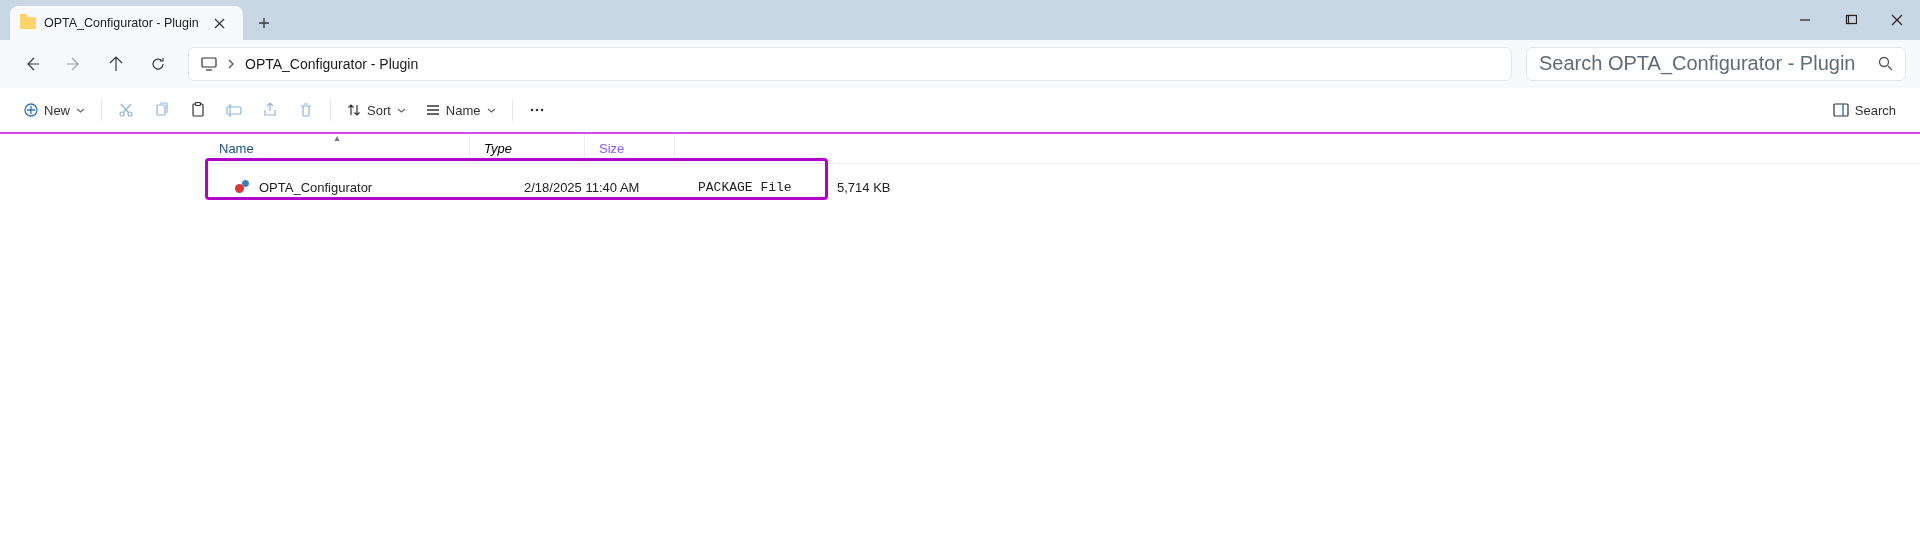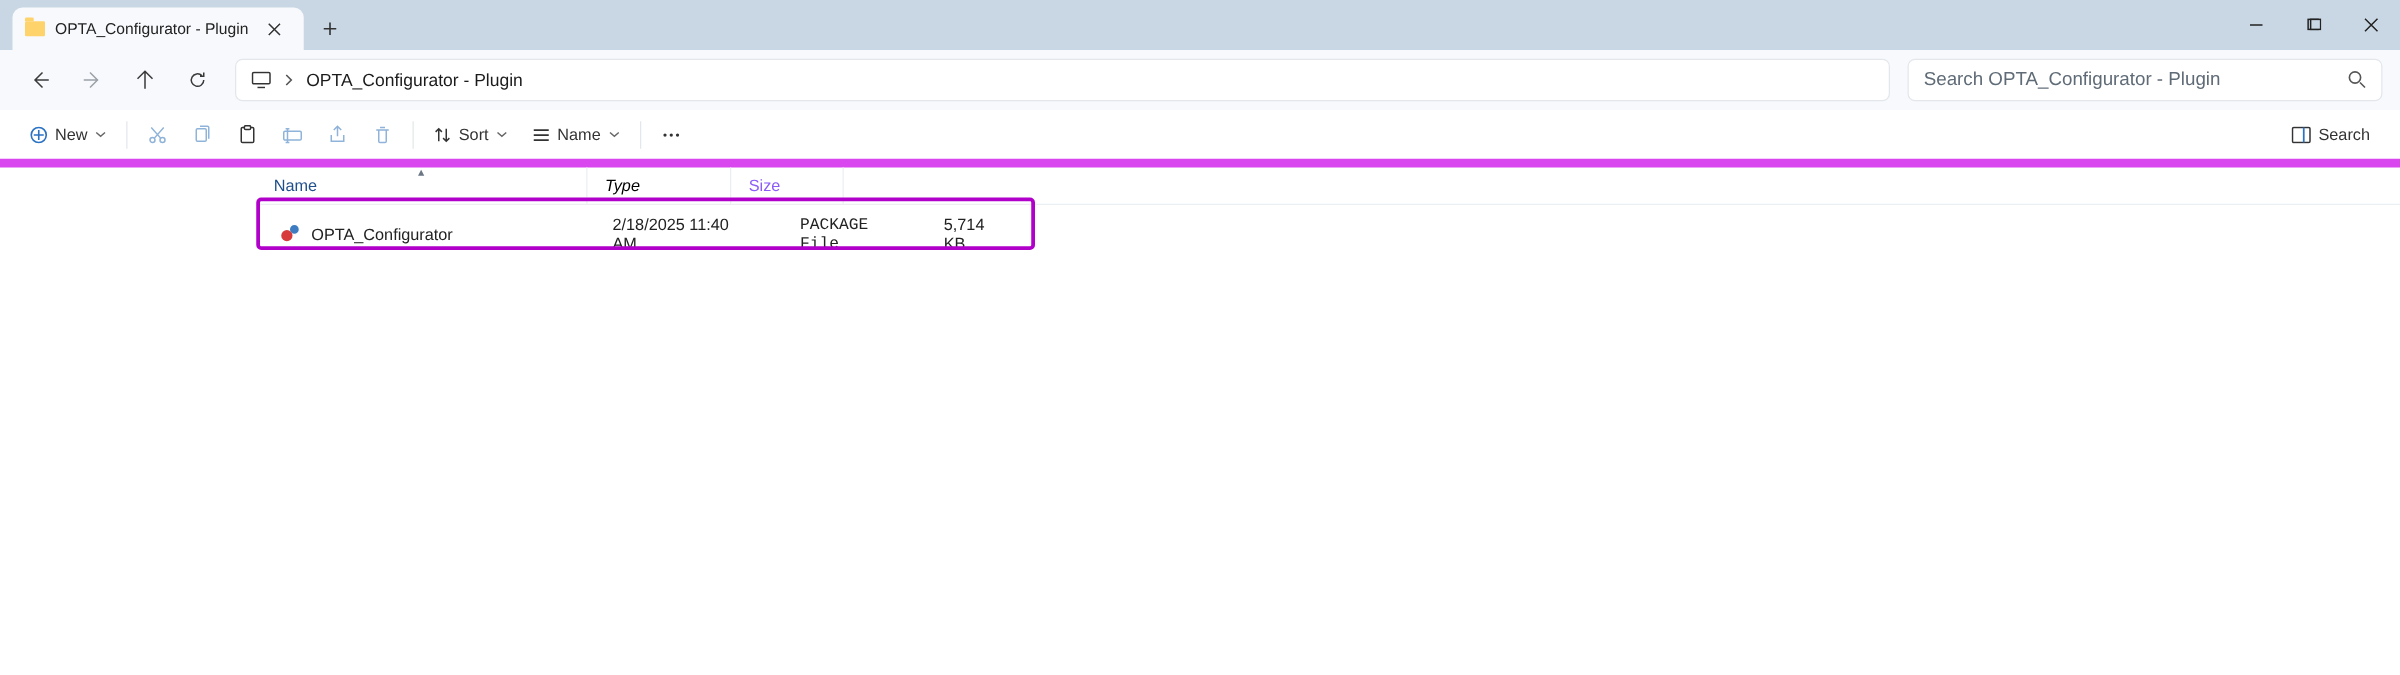--- a/index.html
+++ b/index.html
@@ -22,25 +22,25 @@
   .win-btn { width:46px; display:flex; align-items:center; justify-content:center; color:#222; }
 
   
   .navbar { height:48px; background:#f7f9fc; display:flex; align-items:center; padding:0 14px; gap:6px; border-bottom:1px solid #f7f9fc; }
   .nav-btn { width:36px; height:36px; display:flex; align-items:center; justify-content:center; color:#3a3a3a; border-radius:4px; }
   .nav-btn.disabled { color:#9aa1a8; }
   .addrwrap { flex:1; display:flex; align-items:center; gap:10px; background:#ffffff; border:1px solid #e3e7eb; border-radius:6px; height:34px; padding:0 12px; margin-left:6px; }
   .addrwrap .chev { color:#555; font-size:12px; }
   .addr-text { font-size:14px; color:#1b1b1b; }
   .searchwrap { width:380px; display:flex; align-items:center; background:#ffffff; border:1px solid #e3e7eb; border-radius:6px; height:34px; padding:0 12px; margin-left:8px; }
-  .searchwrap input { flex:1; border:none; outline:none; font-size:15px; color:#1b1b1b; background:transparent; }
+  .searchwrap input { flex:1; border:none; outline:none; font-size:20px; color:#1b1b1b; background:transparent; }
   .searchwrap input::placeholder { color:#5f6b76; }
 
   
-  .cmdbar { height:46px; background:#ffffff; display:flex; align-items:center; padding:0 14px; border-bottom:7px solid #d946ef; }
+  .cmdbar { height:46px; background:#ffffff; display:flex; align-items:center; padding:0 14px; border-bottom:2px solid #d946ef; }
   .cmd-btn { height:32px; display:flex; align-items:center; gap:6px; padding:0 10px; color:#333; border-radius:4px; }
   .cmd-btn.icon-only { width:36px; padding:0; justify-content:center; color:#3a3a3a; }
   .cmd-btn.muted { color:#8fb3d9; }
   .cmd-sep { width:1px; height:22px; background:#e3e7eb; margin:0 6px; }
   .cmd-spacer { flex:1; }
   .chev-small { color:#666; }
 
   
   .content { display:flex; }
   .gutter { width:205px; }
@@ -49,21 +49,21 @@
   .col { display:flex; align-items:center; padding:0 14px; border-right:1px solid #eceff2; position:relative; }
   .col.name { width:265px; }
   .col.date { width:150px; color:#222; }
   .col.type { width:115px; color:#000000;font-style:italic; }
   .col.size { width:90px; color:#8b5cf6; }
   .col .sort-caret { position:absolute; top:-2px; left:50%; transform:translateX(-50%); color:#6b7785; font-size:10px; }
 
   
   .rows { padding:8px 0; }
   .row { height:30px; display:flex; align-items:center; font-size:13px; color:#222; }
-  .cell { padding:0 20px; }
+  .cell { padding:0 6px;margin-left:24px; }
   .cell.name { width:265px; display:flex; align-items:center; gap:8px; }
   .cell.date { width:150px; }
   .cell.type { width:115px;font-family:Liberation Mono, monospace; }
   .cell.size { width:90px; text-align:left; }
 
   .pkgicon { width:16px; height:16px; position:relative; }
   .pkgicon .ball1 { position:absolute; width:9px; height:9px; border-radius:50%; background:#d63a3a; left:0; top:5px; }
   .pkgicon .ball2 { position:absolute; width:9px; height:9px; border-radius:50%; background:#3e7cc2; left:6px; top:0; border:1px solid #fff; }
 
   .highlight-box {

